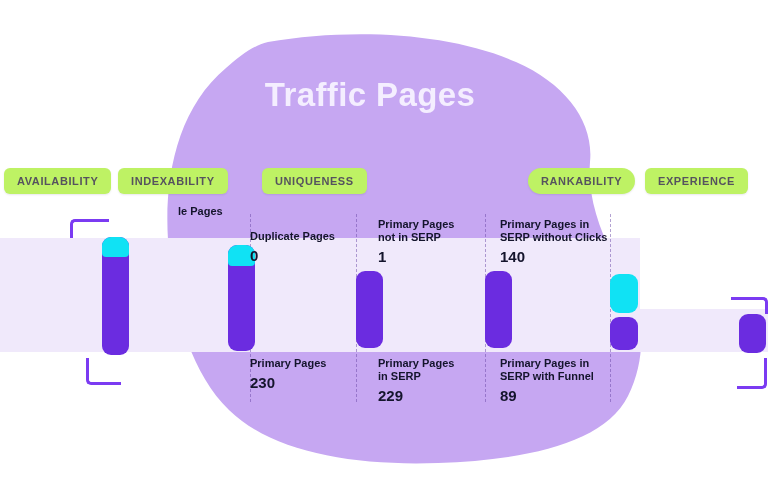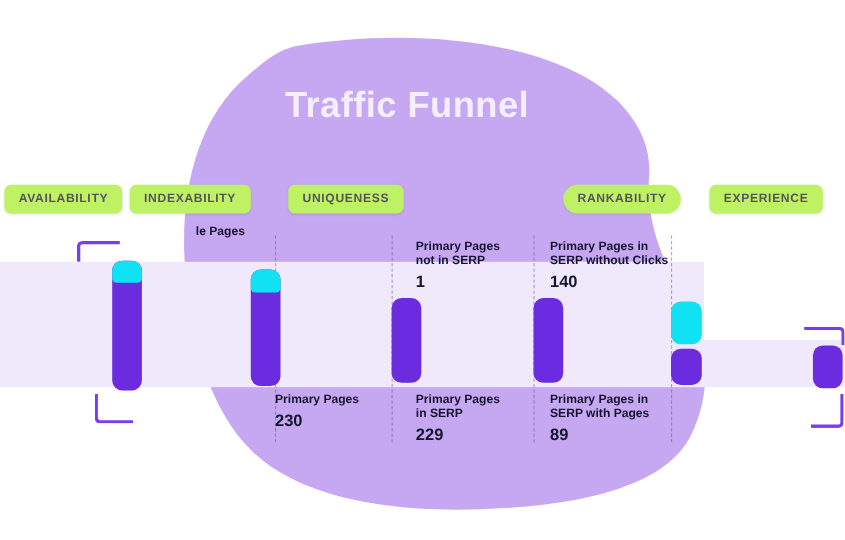--- a/index.html
+++ b/index.html
@@ -23,21 +23,21 @@
   .pill {
     position:absolute; top:168px; height:26px; line-height:26px; padding:0 13px;
     background:#bef264; border-radius:6px; font-size:11px; font-weight:700;
     letter-spacing:.6px; color:#56535e; z-index:6; box-shadow:0 1px 2px rgba(40,30,60,.10);
     white-space:nowrap;
   }
   .pill-availability   { left:4px; }
   .pill-indexability   { left:118px; }
   .pill-uniqueness     { left:262px; }
   .pill-discoverability{ left:375px; }
-  .pill-rankability    { left:512px;border-radius:13px; }
+  .pill-rankability    { left:528px;border-radius:13px; }
   .pill-experience     { left:645px; }
 
   .bar { position:absolute; border-radius:9px; z-index:4; }
   .purple { background:#6b2ce0; }
   .cyan   { background:#10e2f4; }
   .cap    { border-radius:9px 9px 4px 4px; }
 
   .bar-availability        { left:102px; top:237px; width:27px; height:118px; }
   .cap-availability        { left:102px; top:237px; width:27px; height:20px; }
   .bar-indexability        { left:228px; top:245px; width:27px; height:106px; }
@@ -89,21 +89,21 @@
   </svg>
 
   <div class="band-main"></div>
   <div class="band-right"></div>
 
   <div class="dash dash1"></div>
   <div class="dash dash2"></div>
   <div class="dash dash3"></div>
   <div class="dash dash4"></div>
 
-  <div class="chart-title">Traffic Funnel</div>
+  <div class="chart-title">Traffic Pages</div>
 
   <div class="pill pill-availability">AVAILABILITY</div>
   <div class="pill pill-indexability">INDEXABILITY</div>
   <div class="pill pill-uniqueness">UNIQUENESS</div>
   <div class="pill pill-rankability">RANKABILITY</div>
   <div class="pill pill-experience">EXPERIENCE</div>
 
   <div class="bar purple bar-availability"></div>
   <div class="bar cyan cap cap-availability"></div>
   <div class="bar purple bar-indexability"></div>
@@ -114,20 +114,24 @@
   <div class="bar purple bar-rankability-purple"></div>
   <div class="bar purple bar-experience"></div>
 
   <div class="bracket bracket-tl"></div>
   <div class="bracket bracket-bl"></div>
   <div class="bracket bracket-tr"></div>
   <div class="bracket bracket-br"></div>
 
   <div class="fragment">le Pages</div>
 
+  <div class="ann ann-top-uniqueness">
+    <div class="l">Duplicate Pages</div>
+    <div class="v">0</div>
+  </div>
   <div class="ann ann-top-discoverability">
     <div class="l">Primary Pages</div>
     <div class="l">not in SERP</div>
     <div class="v">1</div>
   </div>
   <div class="ann ann-top-rankability">
     <div class="l">Primary Pages in</div>
     <div class="l">SERP without Clicks</div>
     <div class="v">140</div>
   </div>
@@ -136,17 +140,17 @@
     <div class="l">Primary Pages</div>
     <div class="v">230</div>
   </div>
   <div class="ann ann-bot-discoverability">
     <div class="l">Primary Pages</div>
     <div class="l">in SERP</div>
     <div class="v">229</div>
   </div>
   <div class="ann ann-bot-rankability">
     <div class="l">Primary Pages in</div>
-    <div class="l">SERP with Pages</div>
+    <div class="l">SERP with Funnel</div>
     <div class="v">89</div>
   </div>
 
 </div>
 
 </body></html>

